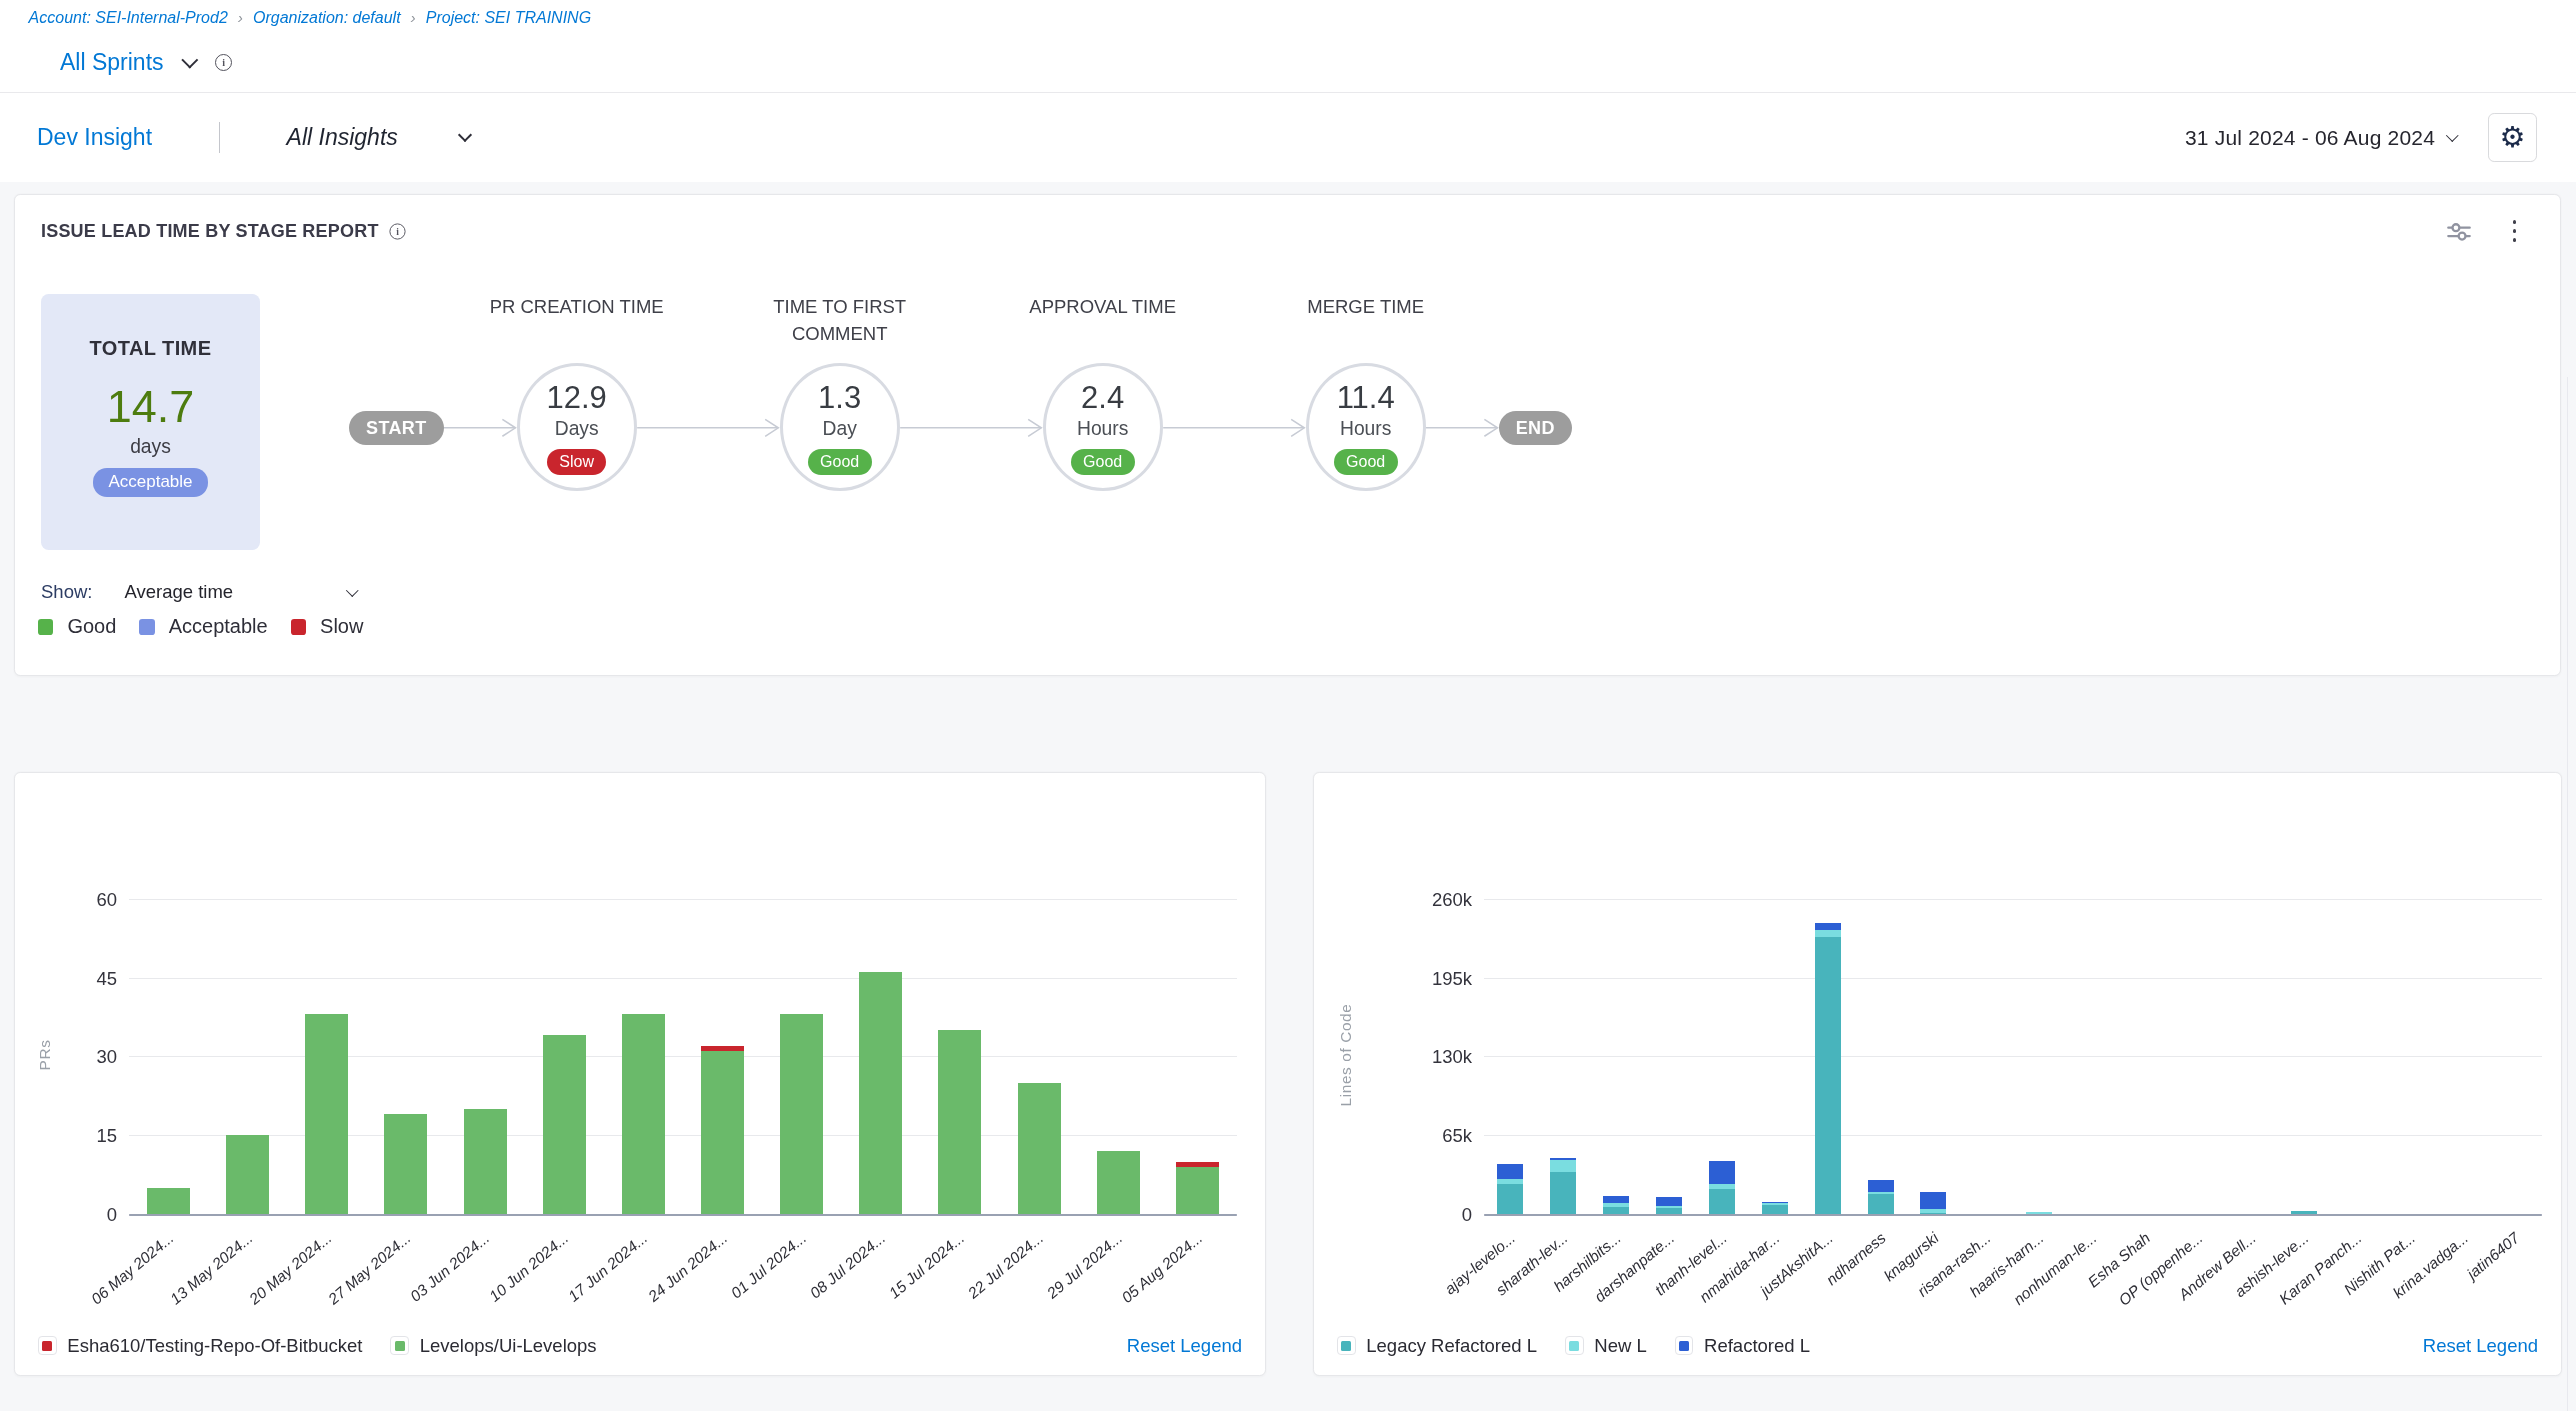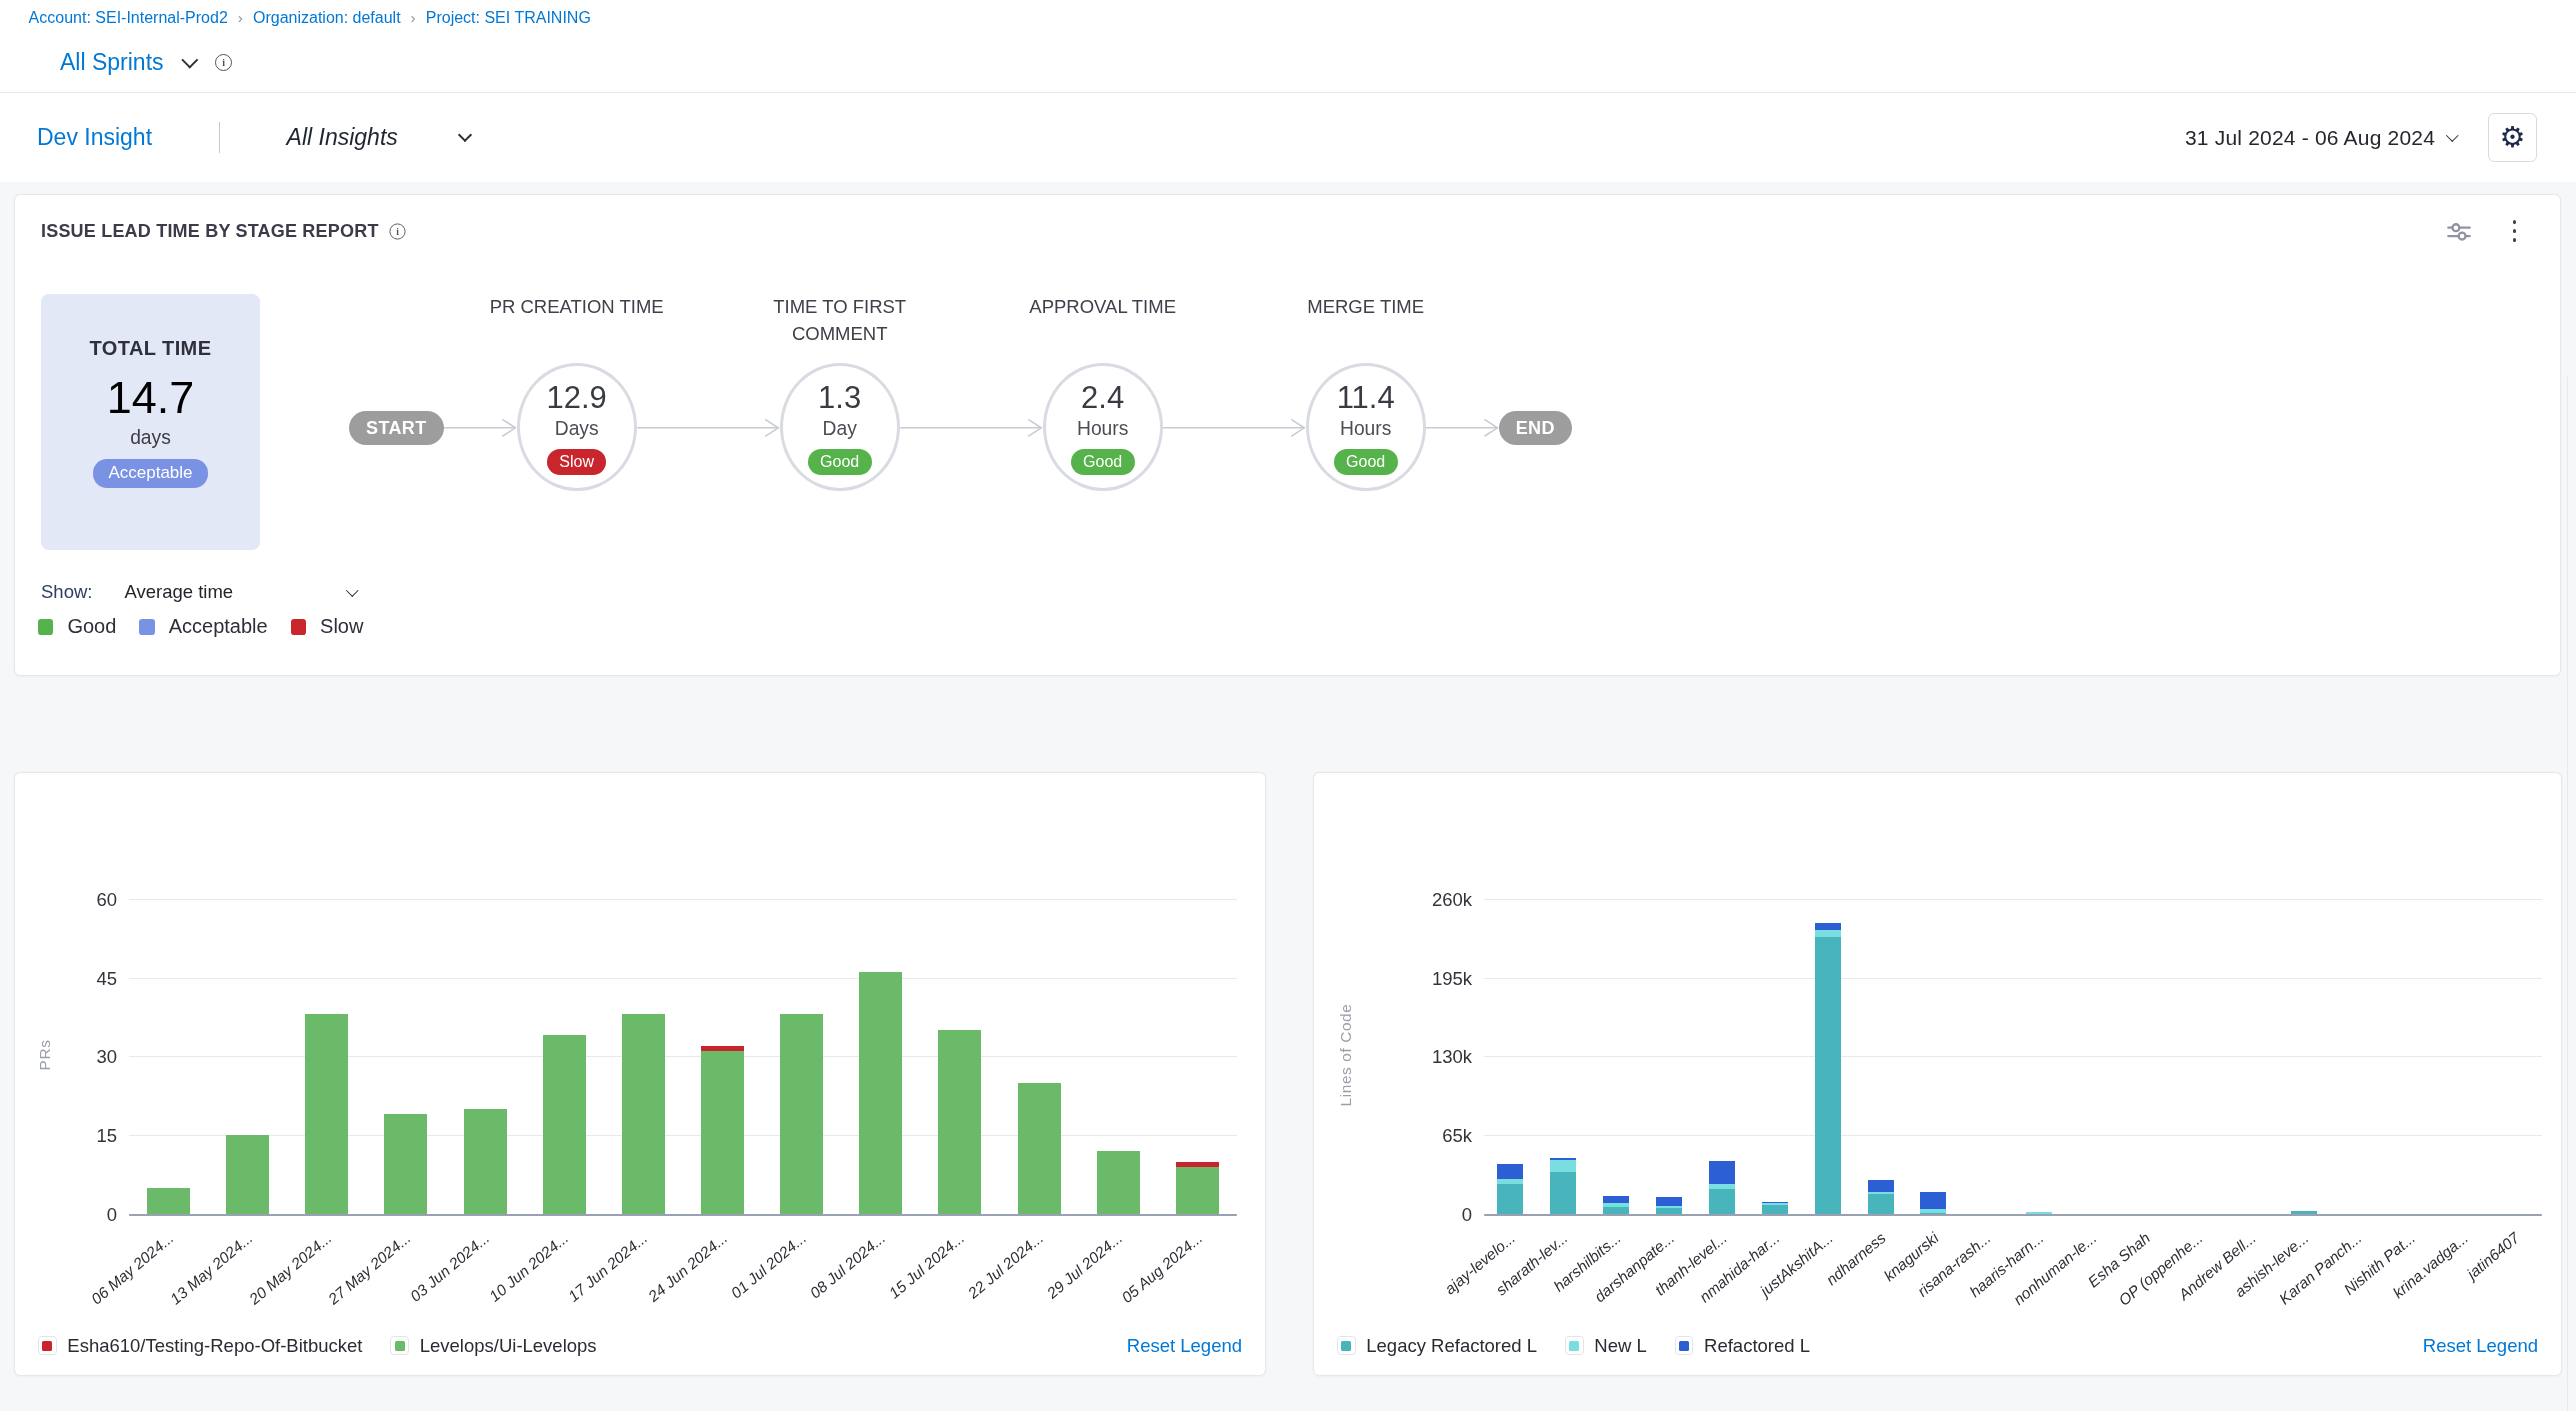--- a/index.html
+++ b/index.html
@@ -2,21 +2,21 @@
 <html style="font-size:12.4px"><head>
 <meta charset="utf-8">
 <style>
   * { margin:0; padding:0; box-sizing:border-box; }
   html,body { width:2576px; height:1412px; overflow:hidden; }
   body { font-family:"Liberation Sans", sans-serif; background:#f6f7f9; color:#2b2b33; }
   .page { position:relative; width:2576px; height:1412px; }
 
   
   .top-header { position:absolute; left:0; top:0; width:100%; height:93px; background:#fff; border-bottom:0.8px solid #e9e9ec; }
-  .breadcrumb { position:absolute; left:28.6px; top:9.3px; font-size:16px; display:flex; align-items:center; }
+  .breadcrumb { position:absolute; left:28.6px; top:9.3px; font-size:16px; display:flex; align-items:center;font-style:italic; }
   .breadcrumb a { color:#0278d5; text-decoration:none; cursor:pointer; }
   .breadcrumb .sep { color:#8f949b; margin:0 10px; font-size:15.4px; }
   .sprint-row { position:absolute; left:60px; top:49px; display:flex; align-items:center; }
   .sprint-name { color:#0278d5; font-size:23px; cursor:pointer; }
   .chev { display:inline-block; border-right:2.3px solid #2e2e38; border-bottom:2.3px solid #2e2e38; transform:rotate(45deg); }
   .chev.big { width:11.6px; height:11.6px; margin-left:20px; margin-top:-6.2px; }
   .chev.mid { width:10px; height:10px; margin-left:14px; margin-top:-4.6px; }
   .chev.small { width:8.5px; height:8.5px; border-width:1.9px; margin-left:12.4px; margin-top:-3.9px; }
   .icon-info { display:inline-flex; width:17px; height:17px; border:1.5px solid #52525c; border-radius:50%; align-items:center; justify-content:center; flex:none; }
   .icon-info::after { content:"i"; font:bold 10px "Liberation Serif", serif; color:#52525c; }
@@ -44,21 +44,21 @@
   .panel-title { font-size:18px; font-weight:bold; color:#3b3b49; letter-spacing:0.2px; }
   .panel-title-wrap .icon-info { margin-left:10.8px; transform:scale(.95); }
   .panel-icons { display:flex; align-items:center; gap:36px; }
   .sliders-icon { cursor:pointer; }
   .kebab { display:flex; flex-direction:column; gap:5.4px; cursor:pointer; padding:1.5px 4.6px; }
   .kebab i { width:3.9px; height:3.9px; border-radius:50%; background:#3f3f4a; }
 
   
   .total-card { position:absolute; left:26px; top:99px; width:219px; height:256px; border-radius:7.7px; display:flex; flex-direction:column; align-items:center; padding-top:43px; }
   .total-title { font-size:20px; font-weight:bold; color:#30303a; letter-spacing:0.4px; }
-  .total-value { font-size:45px; color:#000000; font-weight:500; margin-top:12px; }
+  .total-value { font-size:45px; color:#4d7c0f; font-weight:500; margin-top:21px; }
   .total-unit { font-size:19.3px; color:#3c3c44; margin-top:3.1px; }
   .badge { color:#fff; font-size:16px; padding:4.6px 15.4px; border-radius:14px; display:inline-block; }
   .total-card .badge { margin-top:9.3px; font-size:17px; }
 
   .flow { position:absolute; left:334px; top:99px; display:flex; align-items:flex-start; }
   .stage { width:120px; display:flex; flex-direction:column; align-items:center; }
   .stage-label { height:69px; width:178px; margin:0 -28.6px; font-size:18.5px; color:#3f4049; text-align:center; line-height:1.45; white-space:pre-line; }
   .circle { width:120px; height:128px; border:3.9px solid #d8dbe2; border-radius:50%; background:#fff; display:flex; flex-direction:column; align-items:center; justify-content:center; }
   .circle .val { font-size:31px; color:#383c42; font-weight:500; }
   .circle .unit { font-size:19.3px; color:#4b4f55; margin-top:1.5px; }

